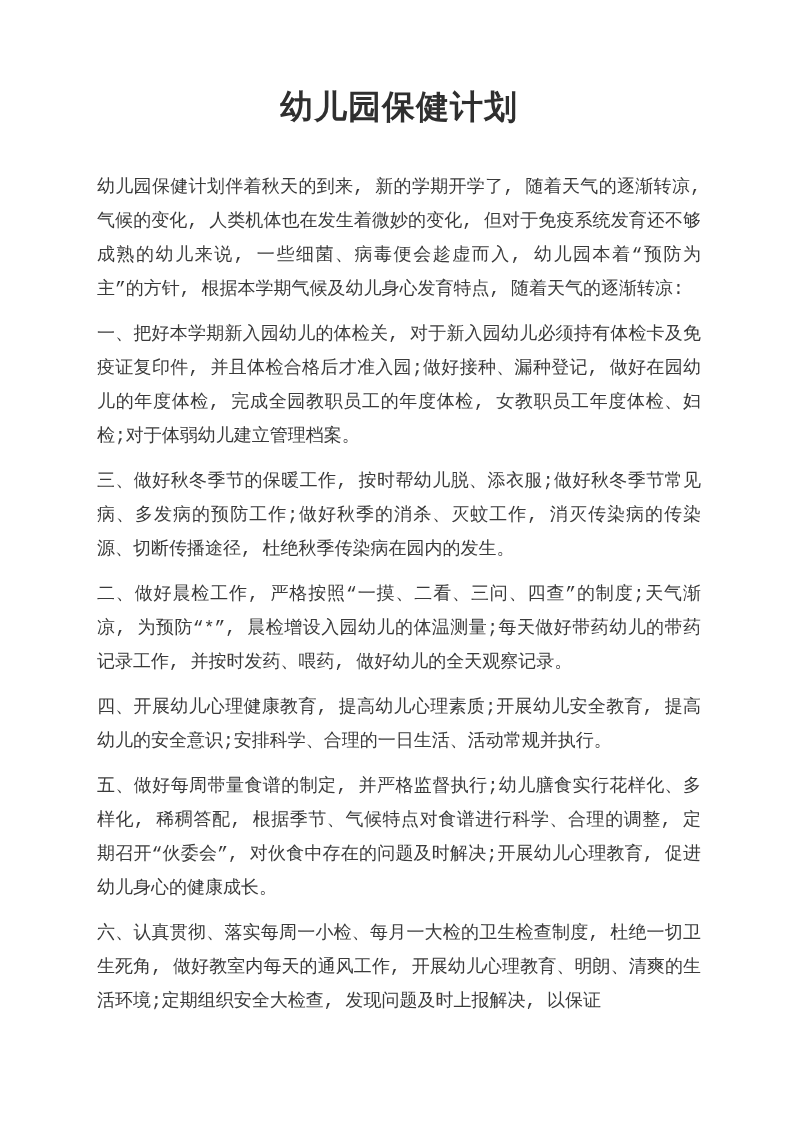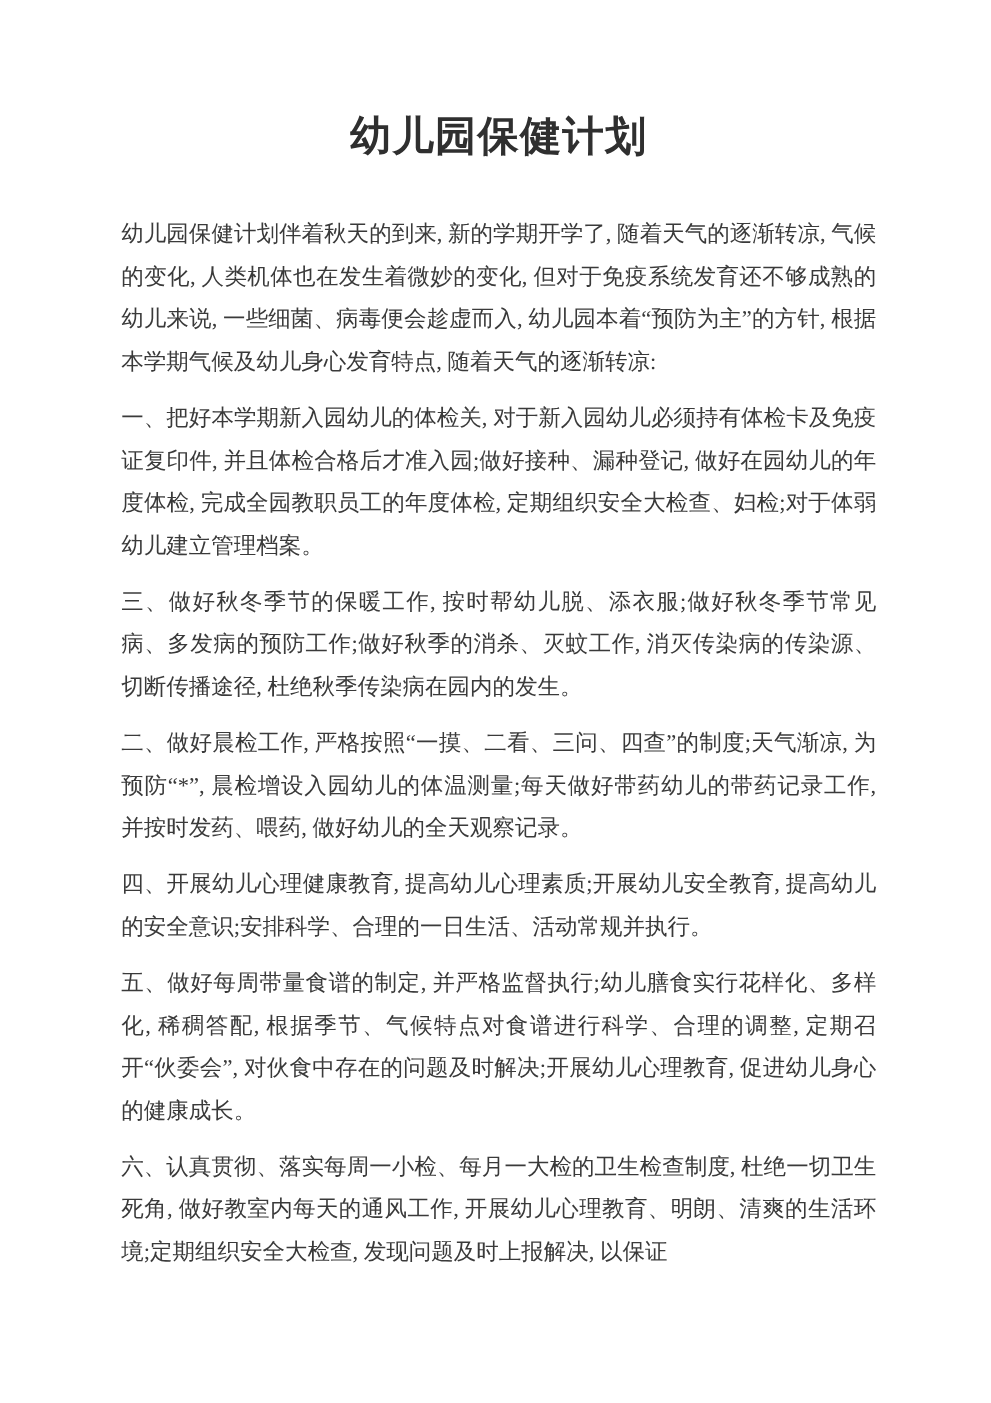--- a/index.html
+++ b/index.html
@@ -8,21 +8,21 @@
     background: #ffffff;
   }
   .page {
     position: relative;
     width: 793px;
     height: 1122px;
     background: #ffffff;
     box-sizing: border-box;
     padding: 88px 92px 0 97px;
     overflow: hidden;
-    font-family: Liberation Serif, serif;
+    font-family: Liberation Mono, monospace;
     color: #3a3a3a;
   }
   h1.doc-title {
     margin: 0 0 38px 0;
     font-size: 33px;
     line-height: 44px;
     font-weight: bold;
     text-align: center;
     color: #2f2f2f;
     letter-spacing: 1px;
@@ -40,20 +40,20 @@
   }
 </style>
 </head>
 <body>
 
 <div class="page">
   <h1 class="doc-title">幼儿园保健计划</h1>
 
   <main>
     <p class="doc-para">幼儿园保健计划伴着秋天的到来, 新的学期开学了, 随着天气的逐渐转凉, 气候的变化, 人类机体也在发生着微妙的变化, 但对于免疫系统发育还不够成熟的幼儿来说, 一些细菌、病毒便会趁虚而入, 幼儿园本着“预防为主”的方针, 根据本学期气候及幼儿身心发育特点, 随着天气的逐渐转凉:</p>
-    <p class="doc-para">一、把好本学期新入园幼儿的体检关, 对于新入园幼儿必须持有体检卡及免疫证复印件, 并且体检合格后才准入园;做好接种、漏种登记, 做好在园幼儿的年度体检, 完成全园教职员工的年度体检, 定期组织安全大检查、妇检;对于体弱幼儿建立管理档案。</p>
+    <p class="doc-para">一、把好本学期新入园幼儿的体检关, 对于新入园幼儿必须持有体检卡及免疫证复印件, 并且体检合格后才准入园;做好接种、漏种登记, 做好在园幼儿的年度体检, 完成全园教职员工的年度体检, 女教职员工年度体检、妇检;对于体弱幼儿建立管理档案。</p>
     <p class="doc-para">三、做好秋冬季节的保暖工作, 按时帮幼儿脱、添衣服;做好秋冬季节常见病、多发病的预防工作;做好秋季的消杀、灭蚊工作, 消灭传染病的传染源、切断传播途径, 杜绝秋季传染病在园内的发生。</p>
     <p class="doc-para">二、做好晨检工作, 严格按照“一摸、二看、三问、四查”的制度;天气渐凉, 为预防“*”, 晨检增设入园幼儿的体温测量;每天做好带药幼儿的带药记录工作, 并按时发药、喂药, 做好幼儿的全天观察记录。</p>
     <p class="doc-para">四、开展幼儿心理健康教育, 提高幼儿心理素质;开展幼儿安全教育, 提高幼儿的安全意识;安排科学、合理的一日生活、活动常规并执行。</p>
     <p class="doc-para">五、做好每周带量食谱的制定, 并严格监督执行;幼儿膳食实行花样化、多样化, 稀稠答配, 根据季节、气候特点对食谱进行科学、合理的调整, 定期召开“伙委会”, 对伙食中存在的问题及时解决;开展幼儿心理教育, 促进幼儿身心的健康成长。</p>
     <p class="doc-para">六、认真贯彻、落实每周一小检、每月一大检的卫生检查制度, 杜绝一切卫生死角, 做好教室内每天的通风工作, 开展幼儿心理教育、明朗、清爽的生活环境;定期组织安全大检查, 发现问题及时上报解决, 以保证</p>
   </main>
 </div>
 
 </body></html>

